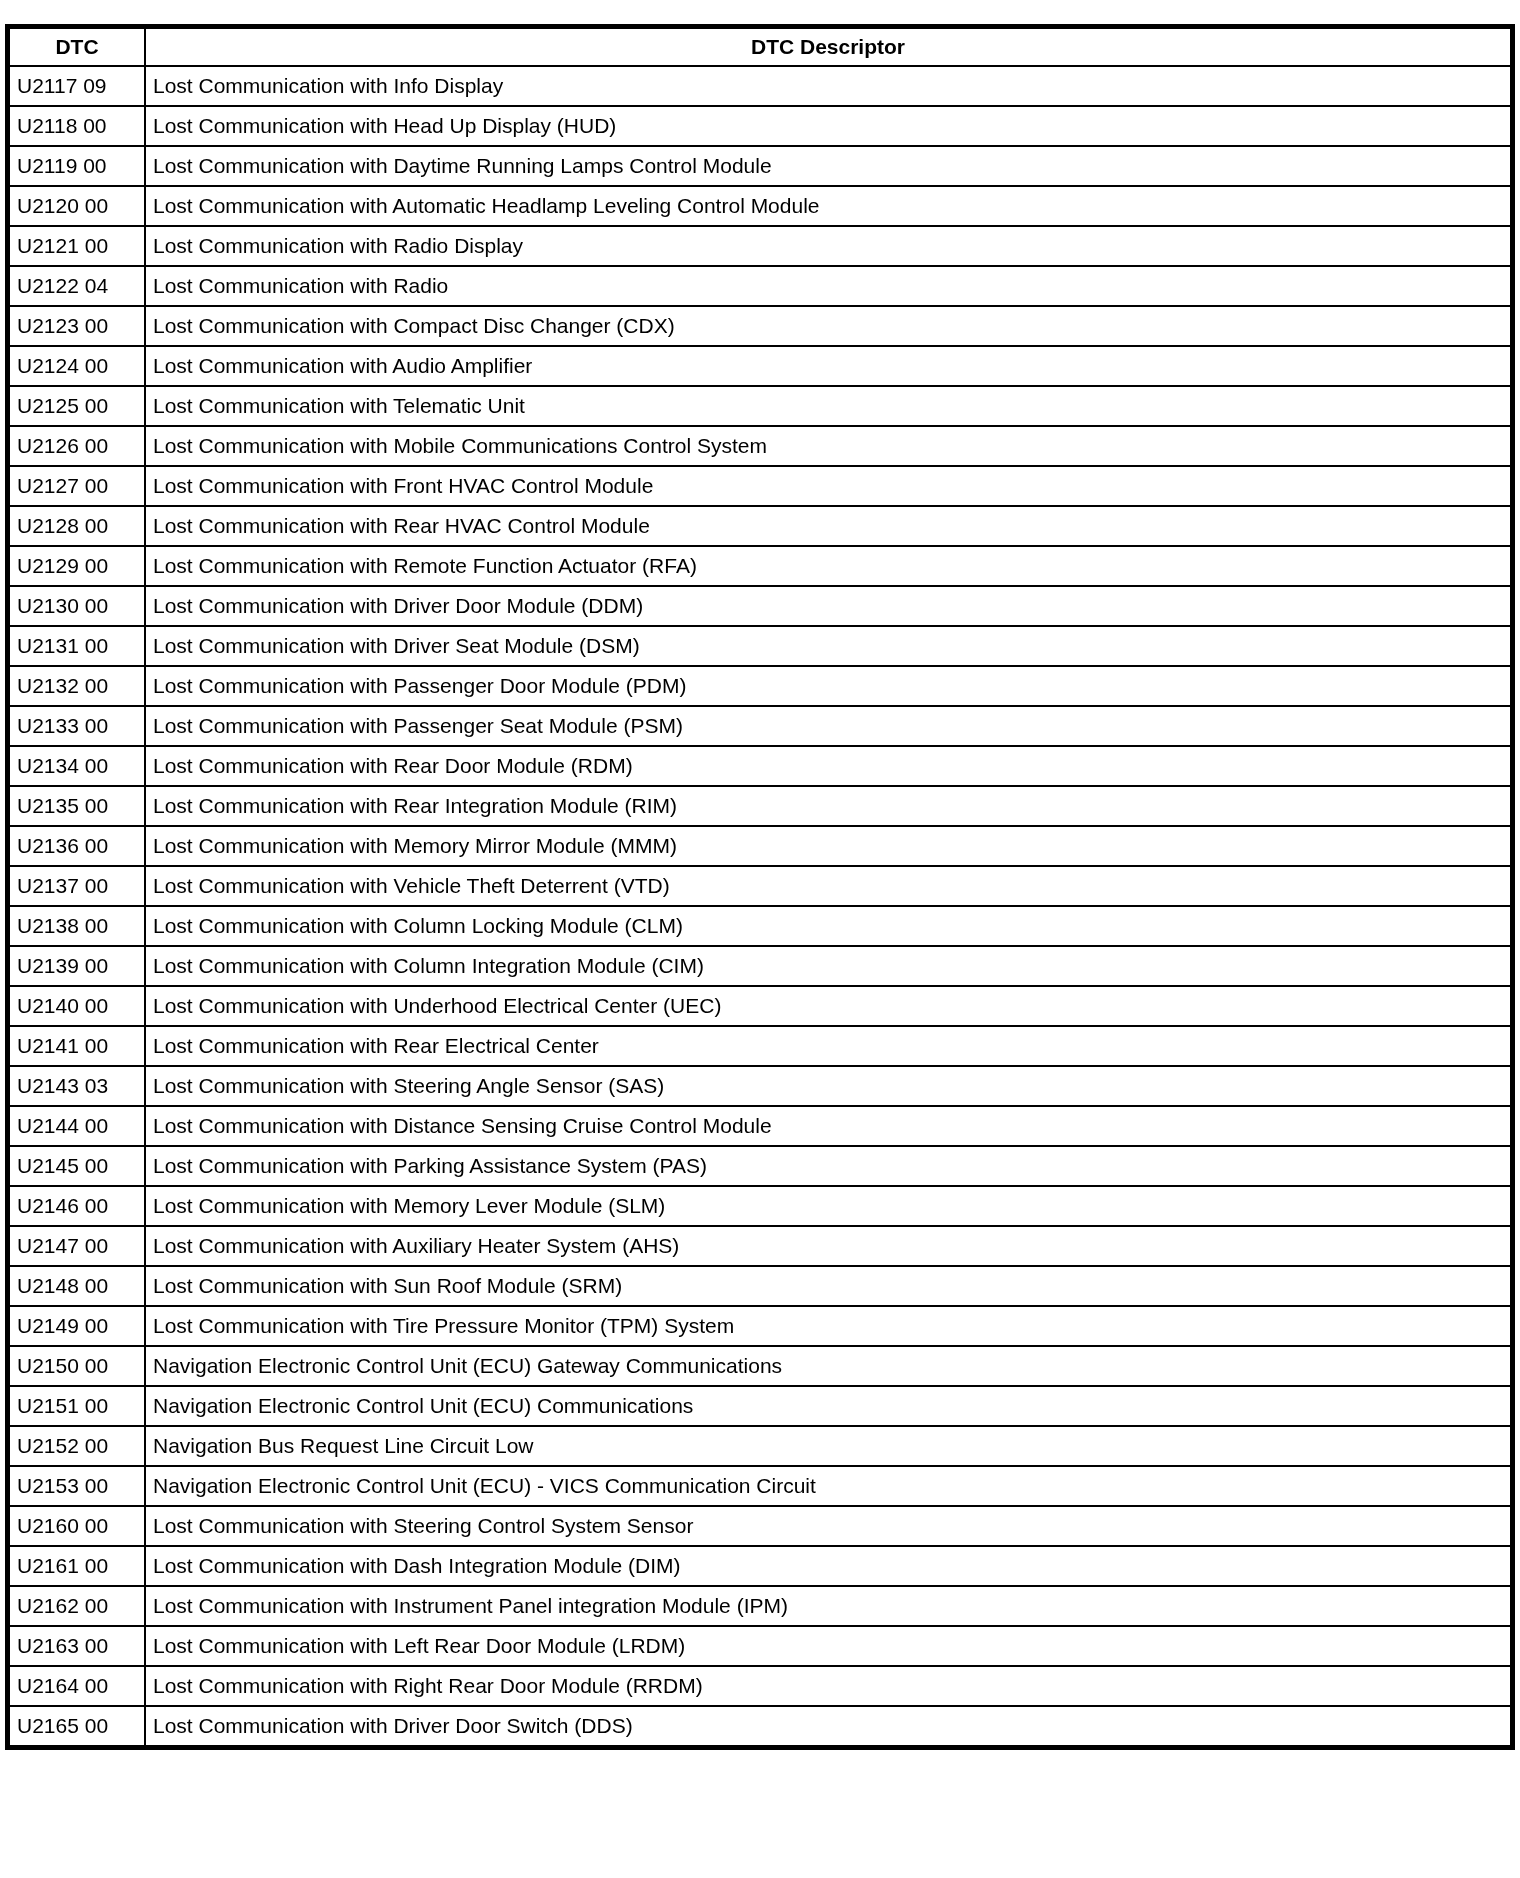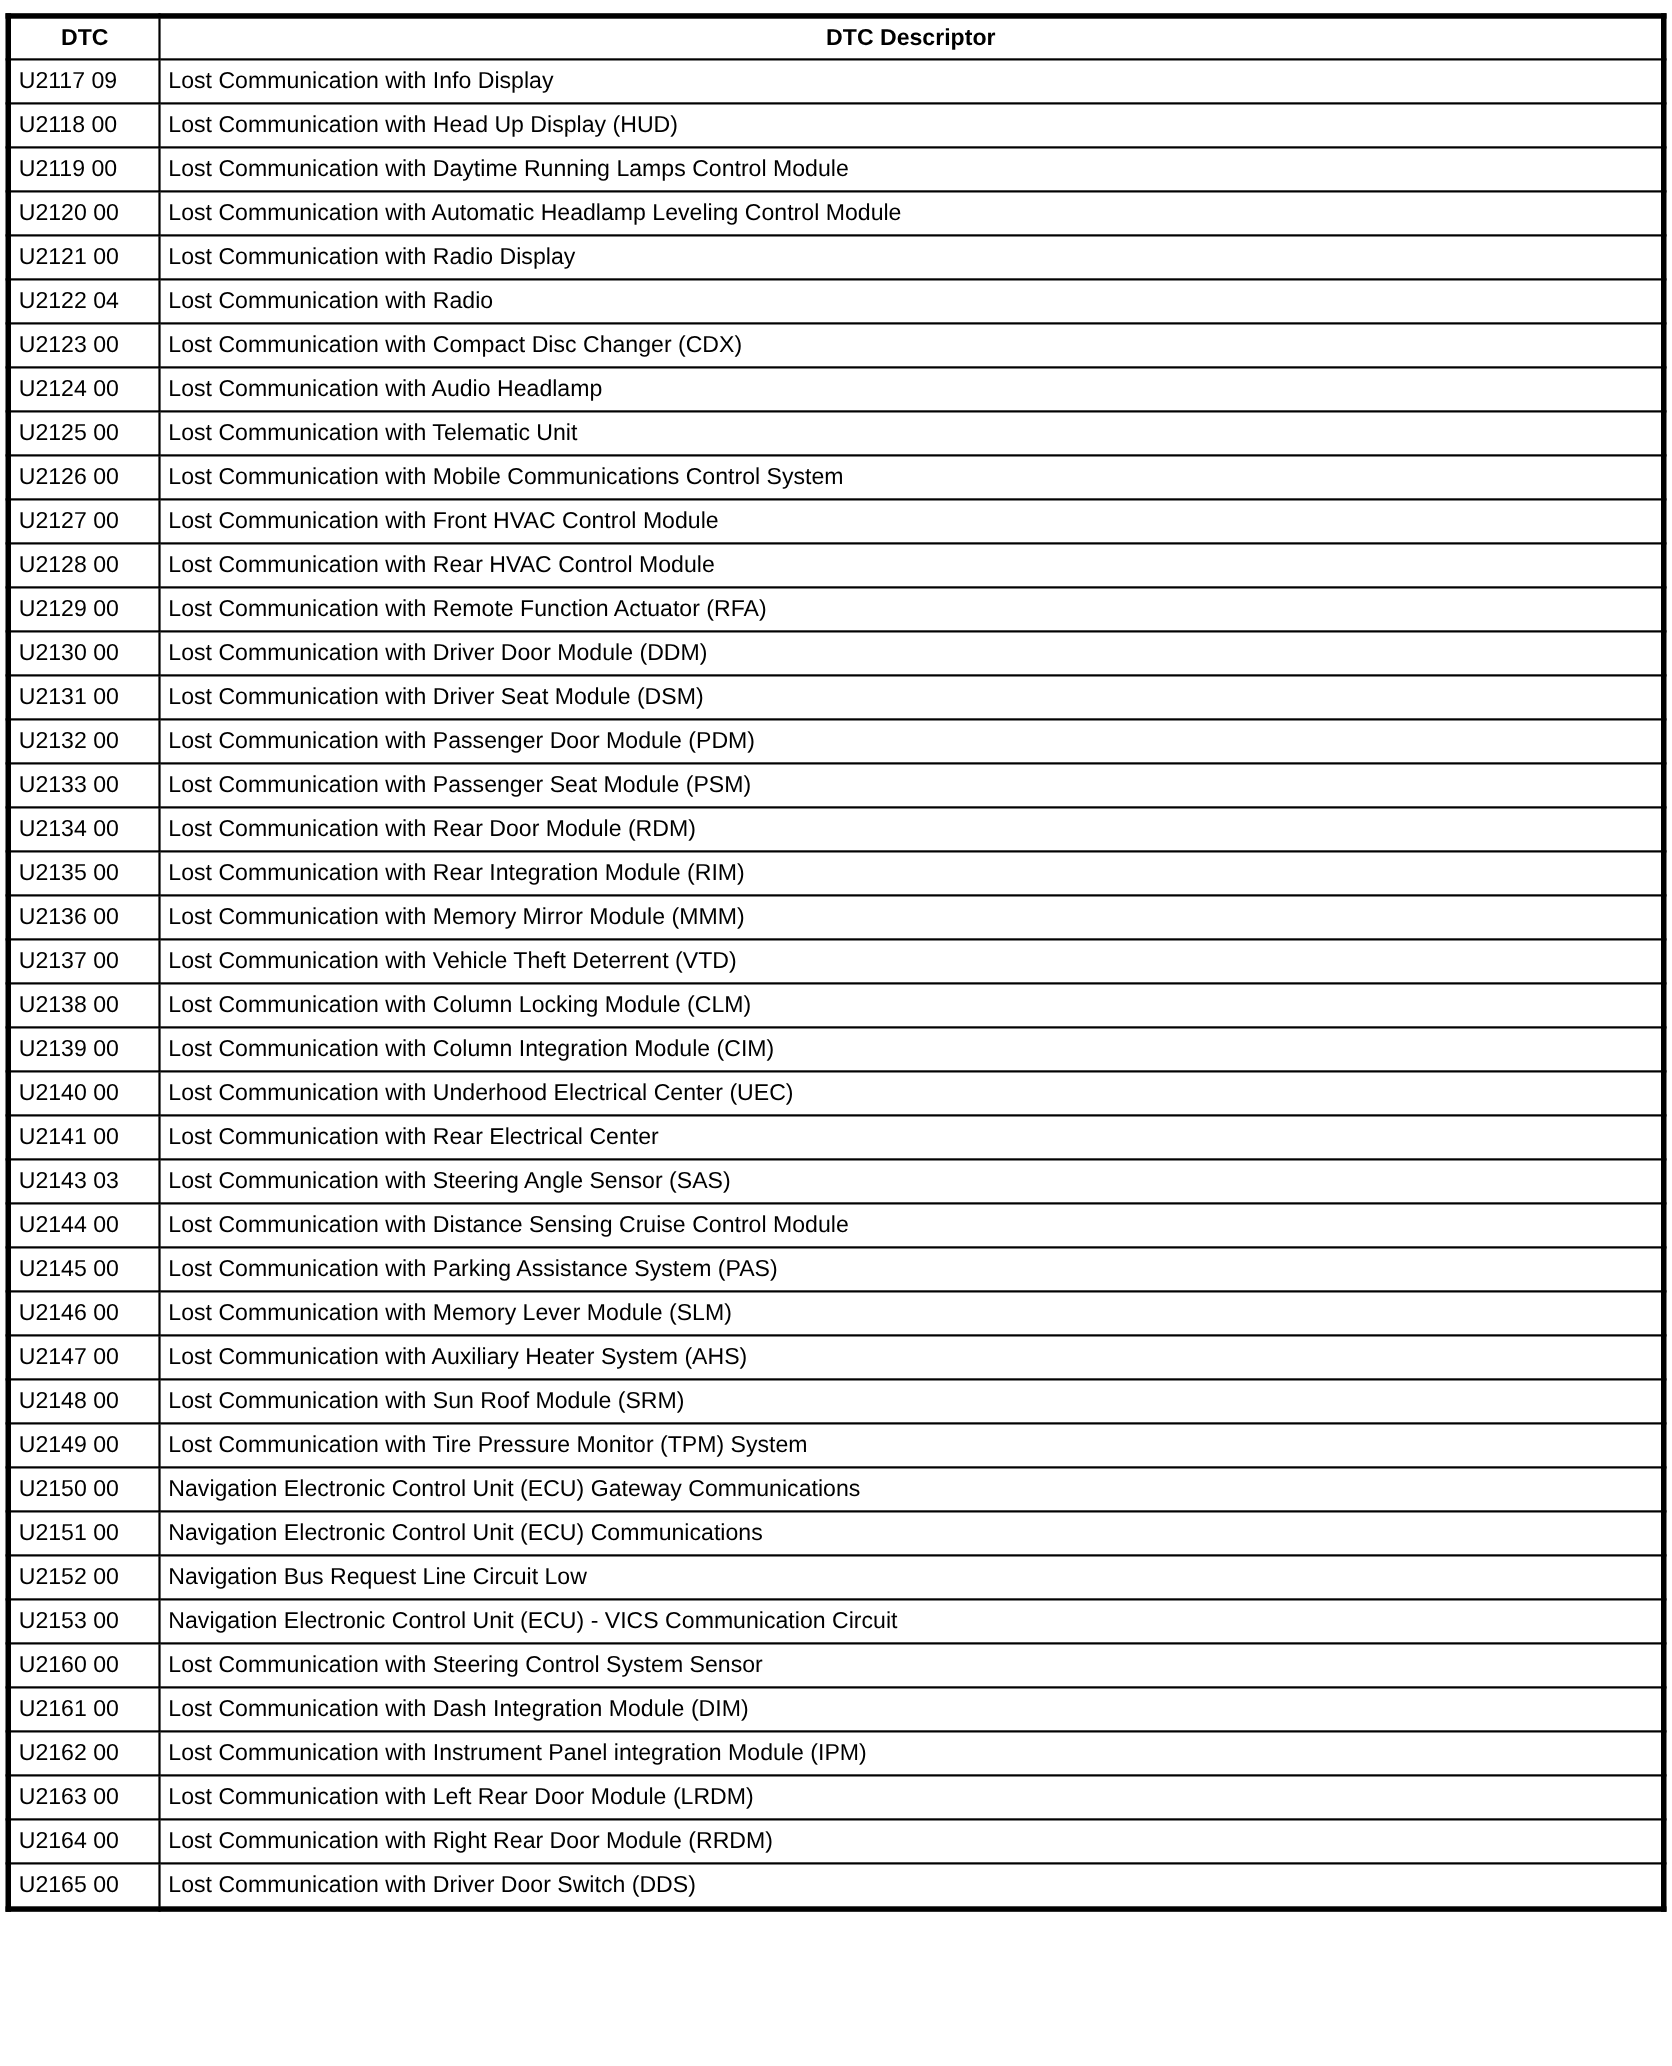--- a/index.html
+++ b/index.html
@@ -5,21 +5,21 @@
   html, body {
     margin: 0;
     padding: 0;
     background: #ffffff;
     font-family: "Liberation Sans", sans-serif;
     color: #000000;
   }
   .page {
     width: 1260px;
     box-sizing: border-box;
-    padding: 12px 5px 8px 5px;
+    padding: 24px 5px 8px 5px;
   }
   table.dtc-table {
     border-collapse: collapse;
     width: 1510px;
     table-layout: fixed;
     border: 5px solid #000000;
   }
   table.dtc-table th,
   table.dtc-table td {
     border: 2px solid #000000;
@@ -92,21 +92,21 @@
     <td class="desc-cell">Lost Communication with Radio</td>
   </tr>
 
   <tr>
     <td class="dtc-cell">U2123 00</td>
     <td class="desc-cell">Lost Communication with Compact Disc Changer (CDX)</td>
   </tr>
 
   <tr>
     <td class="dtc-cell">U2124 00</td>
-    <td class="desc-cell">Lost Communication with Audio Headlamp</td>
+    <td class="desc-cell">Lost Communication with Audio Amplifier</td>
   </tr>
 
   <tr>
     <td class="dtc-cell">U2125 00</td>
     <td class="desc-cell">Lost Communication with Telematic Unit</td>
   </tr>
 
   <tr>
     <td class="dtc-cell">U2126 00</td>
     <td class="desc-cell">Lost Communication with Mobile Communications Control System</td>

